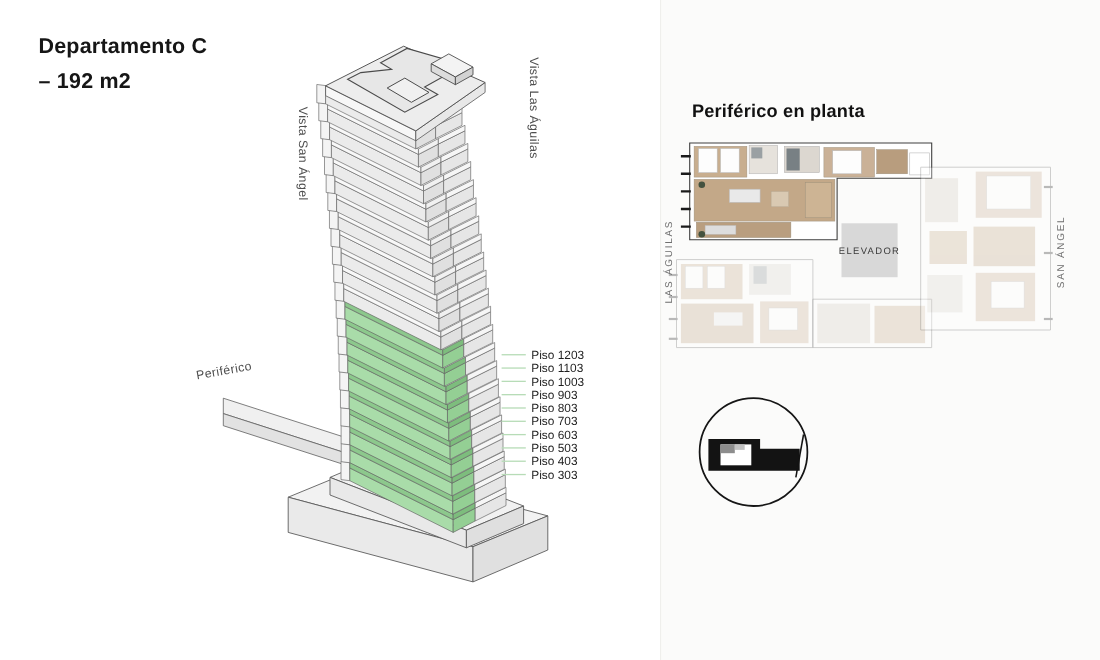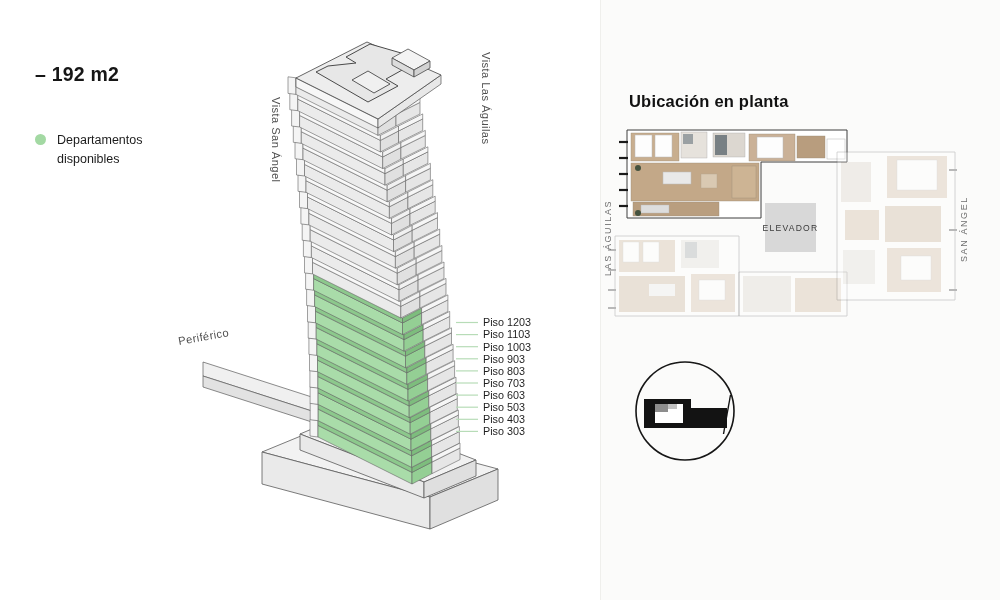--- a/index.html
+++ b/index.html
@@ -45,31 +45,24 @@
   svg text{font-family:"Liberation Sans", sans-serif;}
 </style>
 </head>
 <body>
 
 <div class="stage">
 
   <section class="left-pane">
 
     <h1 class="page-title">
-      <br>
+      <span>Departamento C</span><br>
       <span>– 192 m2</span>
     </h1>
 
-    <div class="legend">
-      <span class="dot" style="background: rgb(163, 217, 163);"></span>
-      <span class="legend-text">
-        <span>Departamentos</span><br>
-        <span>disponibles</span>
-      </span>
-    </div>
 
     <svg id="bsvg" width="600" height="600" viewBox="0 0 600 600">
 
       <g>
         <polygon points="203,362 318,399 318,413 203,376" fill="#f0f0f0" stroke="#5a5a5a" stroke-width="0.7"></polygon>
         <polygon points="203,376 318,413 318,424 203,387" fill="#e2e2e2" stroke="#5a5a5a" stroke-width="0.7"></polygon>
       </g>
 
       <g>
         <polygon points="262,452 430,497 498,469 330,424" fill="#f2f2f2" stroke="#5a5a5a" stroke-width="0.8"></polygon>
@@ -272,21 +265,21 @@
           <line x1="456" y1="419.3" x2="478" y2="419.3" stroke="#b7dcb7" stroke-width="1.2"></line>
           <text x="483" y="423.1" font-size="10.8" fill="#1f1f1f">Piso 403</text>
           <line x1="456" y1="431.4" x2="478" y2="431.4" stroke="#b7dcb7" stroke-width="1.2"></line>
           <text x="483" y="435.2" font-size="10.8" fill="#1f1f1f">Piso 303</text>
         </g>
     </svg>
   </section>
 
   <section class="right-pane">
 
-    <h2 class="plan-heading">Ubicación en planta</h2>
+    <h2 class="plan-heading">Periférico en planta</h2>
 
     <svg id="plansvg" width="400" height="215" viewBox="600 120 400 215">
 
       <g>
         <path d="M626,130 H846 V162 H760 V218 H626 Z" fill="#ffffff" stroke="#3f3f3f" stroke-width="1"></path>
         <rect x="630" y="133" width="48" height="28" fill="#c8ae8f" stroke="#9a8d7a" stroke-width="0.4"></rect>
         <rect x="634" y="135" width="17" height="22" fill="#fdfdfd" stroke="#b9b9b9" stroke-width="0.5"></rect>
         <rect x="654" y="135" width="17" height="22" fill="#fdfdfd" stroke="#b9b9b9" stroke-width="0.5"></rect>
         <rect x="680" y="132" width="26" height="26" fill="#e6e2dc" stroke="#aaa" stroke-width="0.4"></rect>
         <rect x="682" y="134" width="10" height="10" fill="#9aa0a3"></rect>

